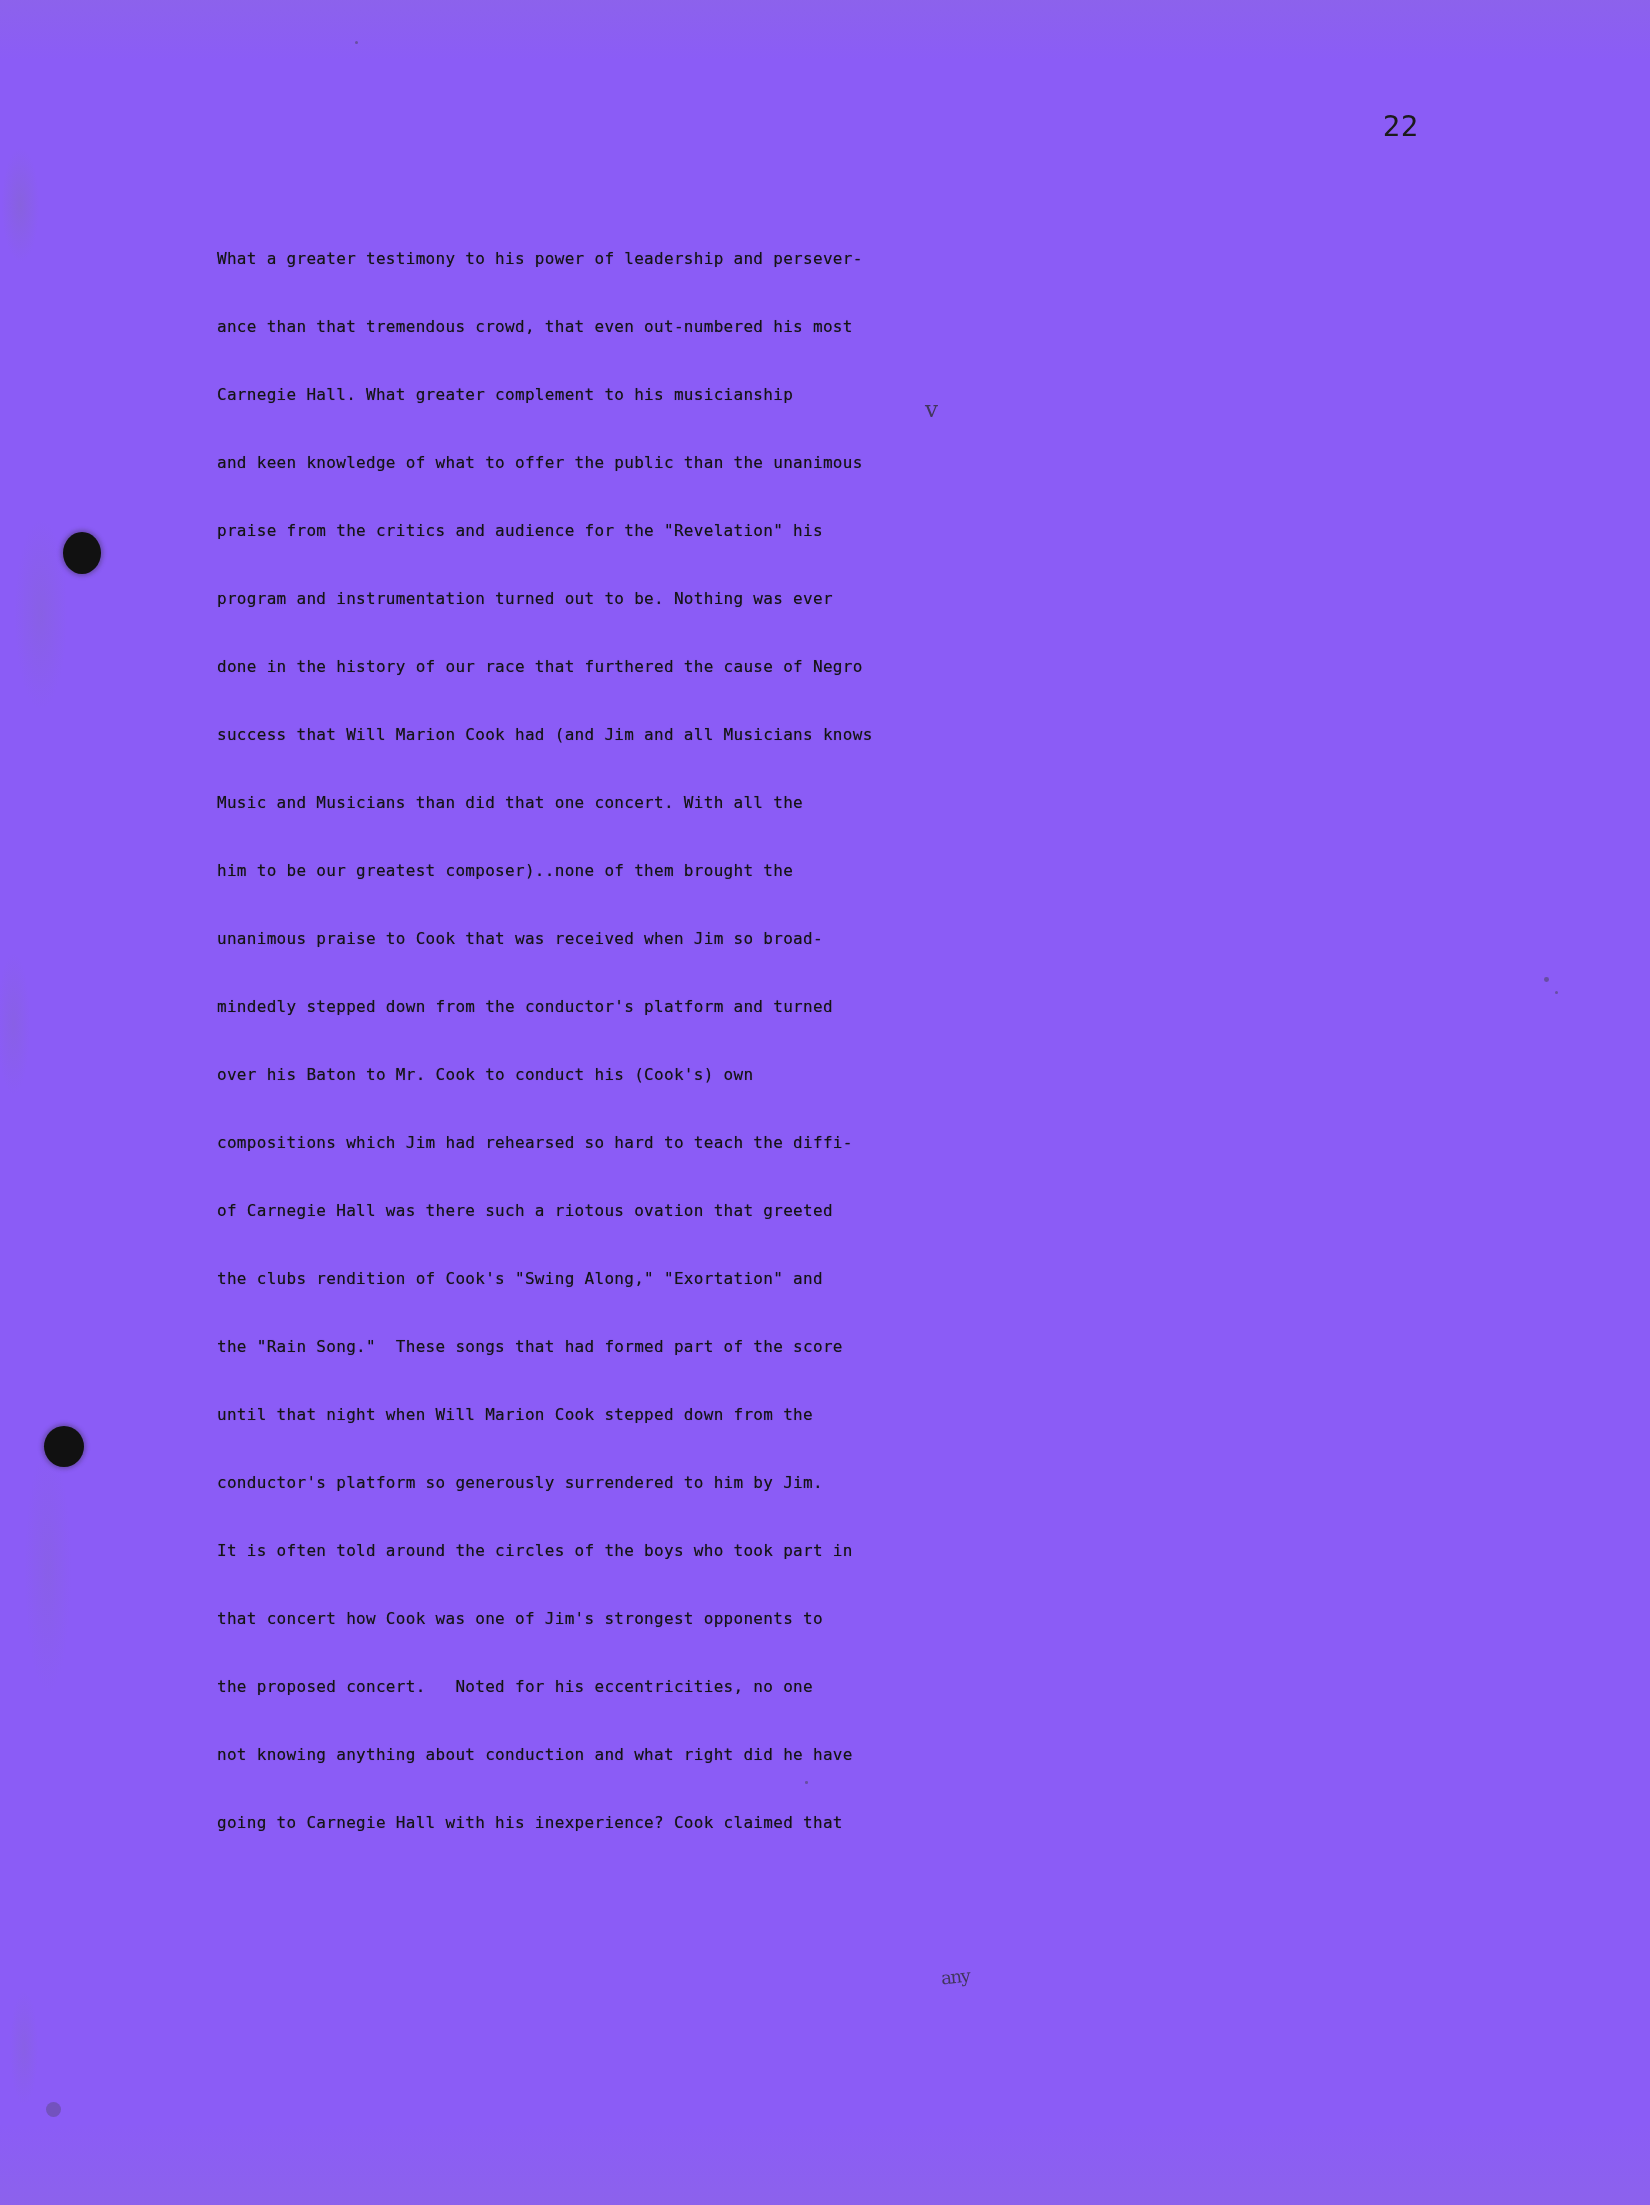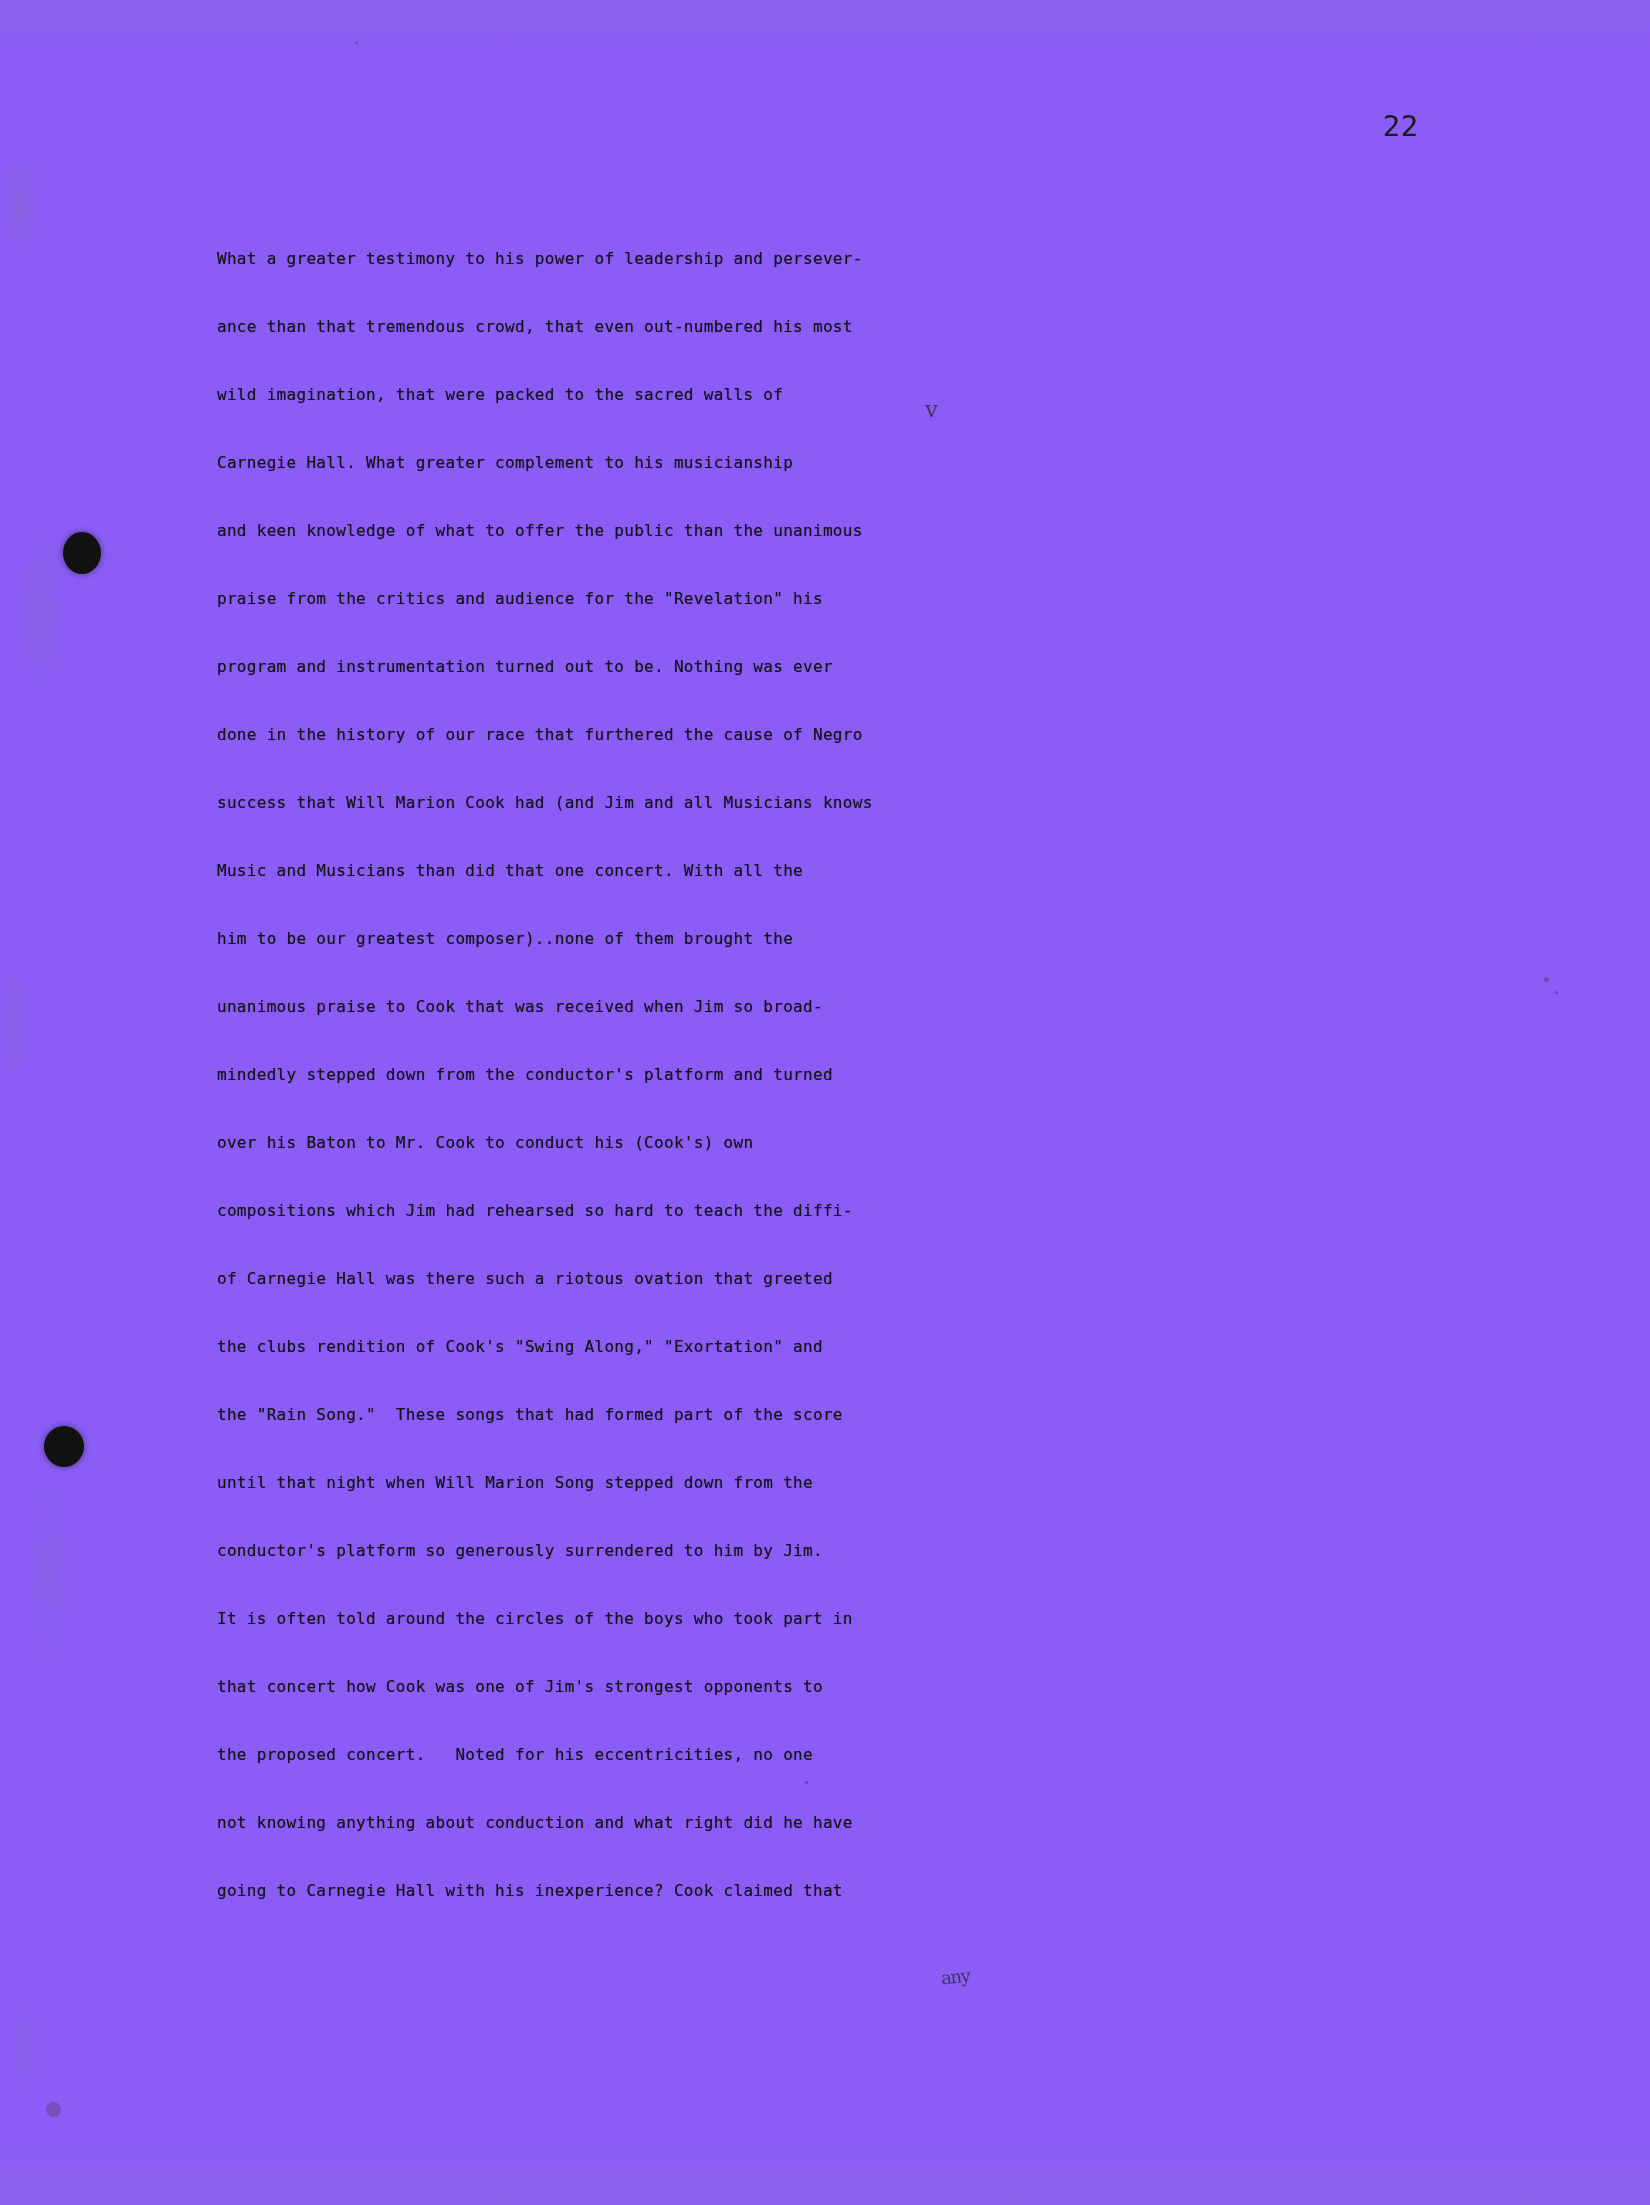--- a/index.html
+++ b/index.html
@@ -121,37 +121,36 @@
   <div class="speck speck-b"></div>
   <div class="speck speck-c"></div>
   <div class="speck speck-d"></div>
   <div class="speck speck-e"></div>
 
   <div class="page-number">22</div>
 
   <div class="body-text">
     <div class="line">What a greater testimony to his power of leadership and persever-</div>
     <div class="line">ance than that tremendous crowd, that even out-numbered his most</div>
-    <div class="line">wild imagination, that were packed to the sacred walls of</div>
     <div class="line">Carnegie Hall. What greater complement to his musicianship</div>
     <div class="line">and keen knowledge of what to offer the public than the unanimous</div>
     <div class="line">praise from the critics and audience for the "Revelation" his</div>
     <div class="line">program and instrumentation turned out to be. Nothing was ever</div>
     <div class="line">done in the history of our race that furthered the cause of Negro</div>
     <div class="line">success that Will Marion Cook had (and Jim and all Musicians knows</div>
     <div class="line">Music and Musicians than did that one concert. With all the</div>
     <div class="line">him to be our greatest composer)..none of them brought the</div>
     <div class="line">unanimous praise to Cook that was received when Jim so broad-</div>
     <div class="line">mindedly stepped down from the conductor's platform and turned</div>
     <div class="line">over his Baton to Mr. Cook to conduct his (Cook's) own</div>
     <div class="line">compositions which Jim had rehearsed so hard to teach the diffi-</div>
     <div class="line">of Carnegie Hall was there such a riotous ovation that greeted</div>
     <div class="line">the clubs rendition of Cook's "Swing Along," "Exortation" and</div>
     <div class="line">the "Rain Song."  These songs that had formed part of the score</div>
-    <div class="line">until that night when Will Marion Song stepped down from the</div>
+    <div class="line">until that night when Will Marion Cook stepped down from the</div>
     <div class="line">conductor's platform so generously surrendered to him by Jim.</div>
     <div class="line">It is often told around the circles of the boys who took part in</div>
     <div class="line">that concert how Cook was one of Jim's strongest opponents to</div>
     <div class="line">the proposed concert.   Noted for his eccentricities, no one</div>
     <div class="line">not knowing anything about conduction and what right did he have</div>
     <div class="line">going to Carnegie Hall with his inexperience? Cook claimed that</div>
   </div>
 
   <div class="ink-mark ink-caret-1">v</div>
   <div class="ink-mark ink-scribble-1">any</div>

